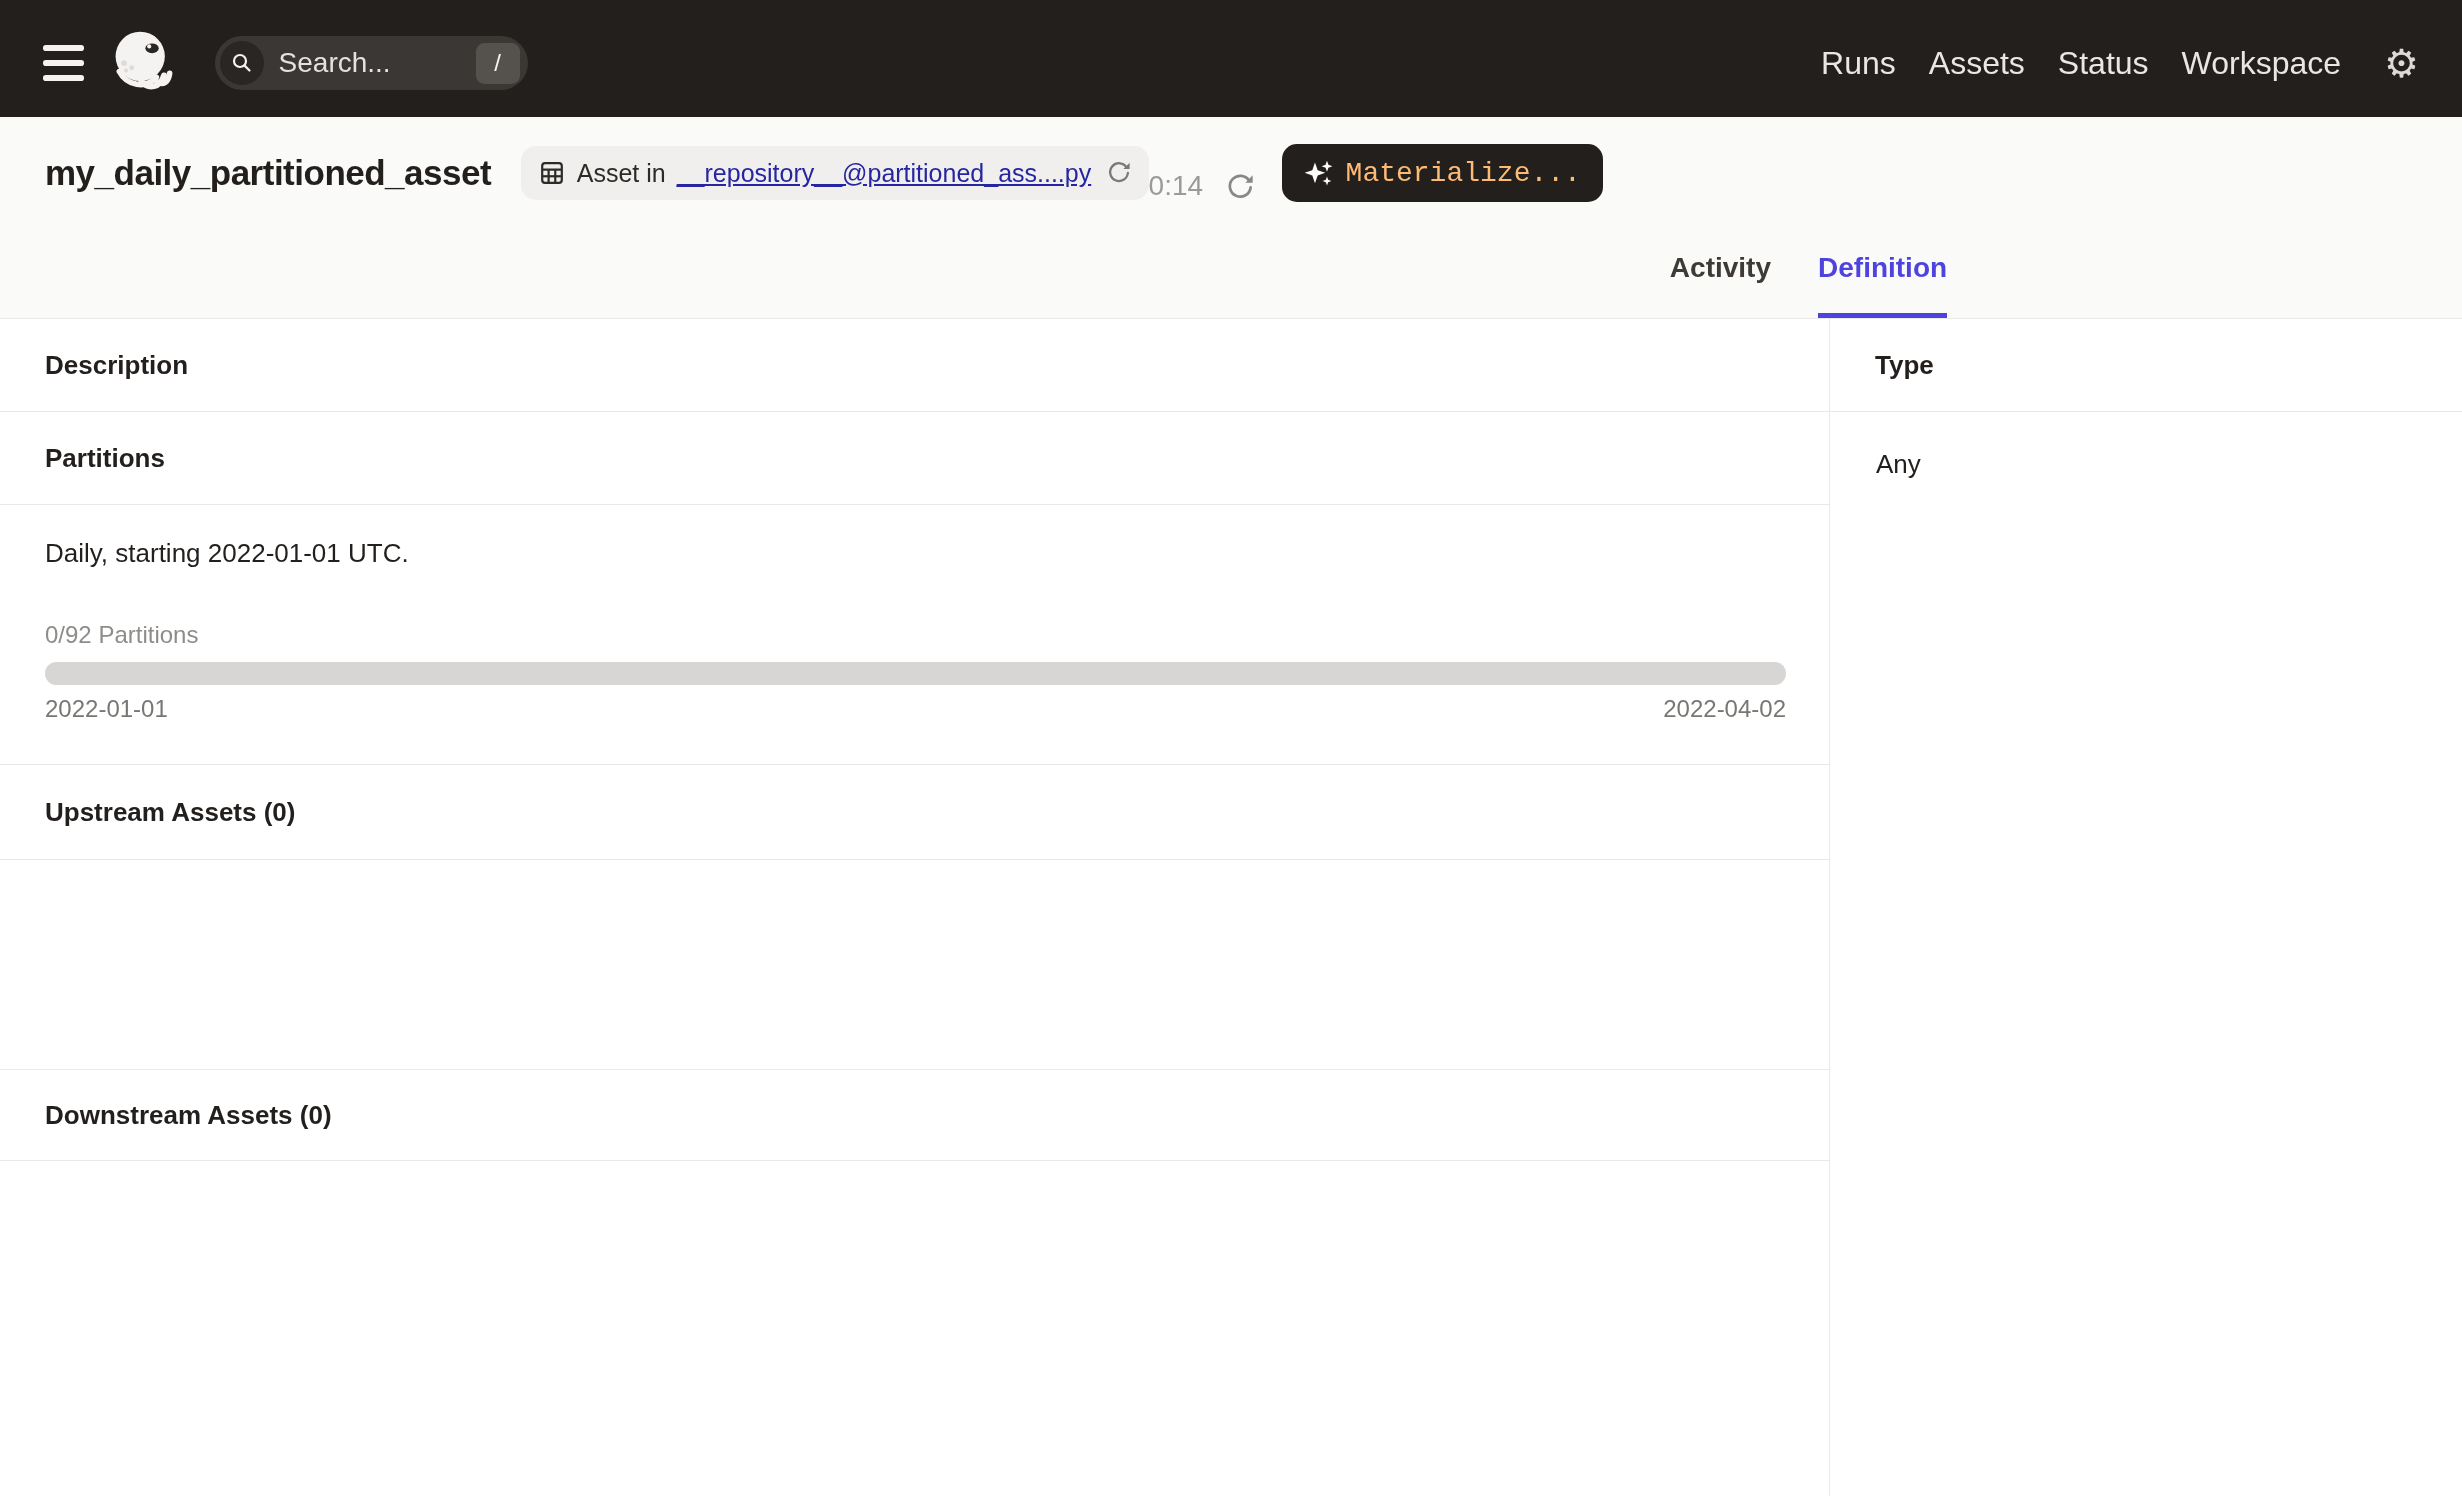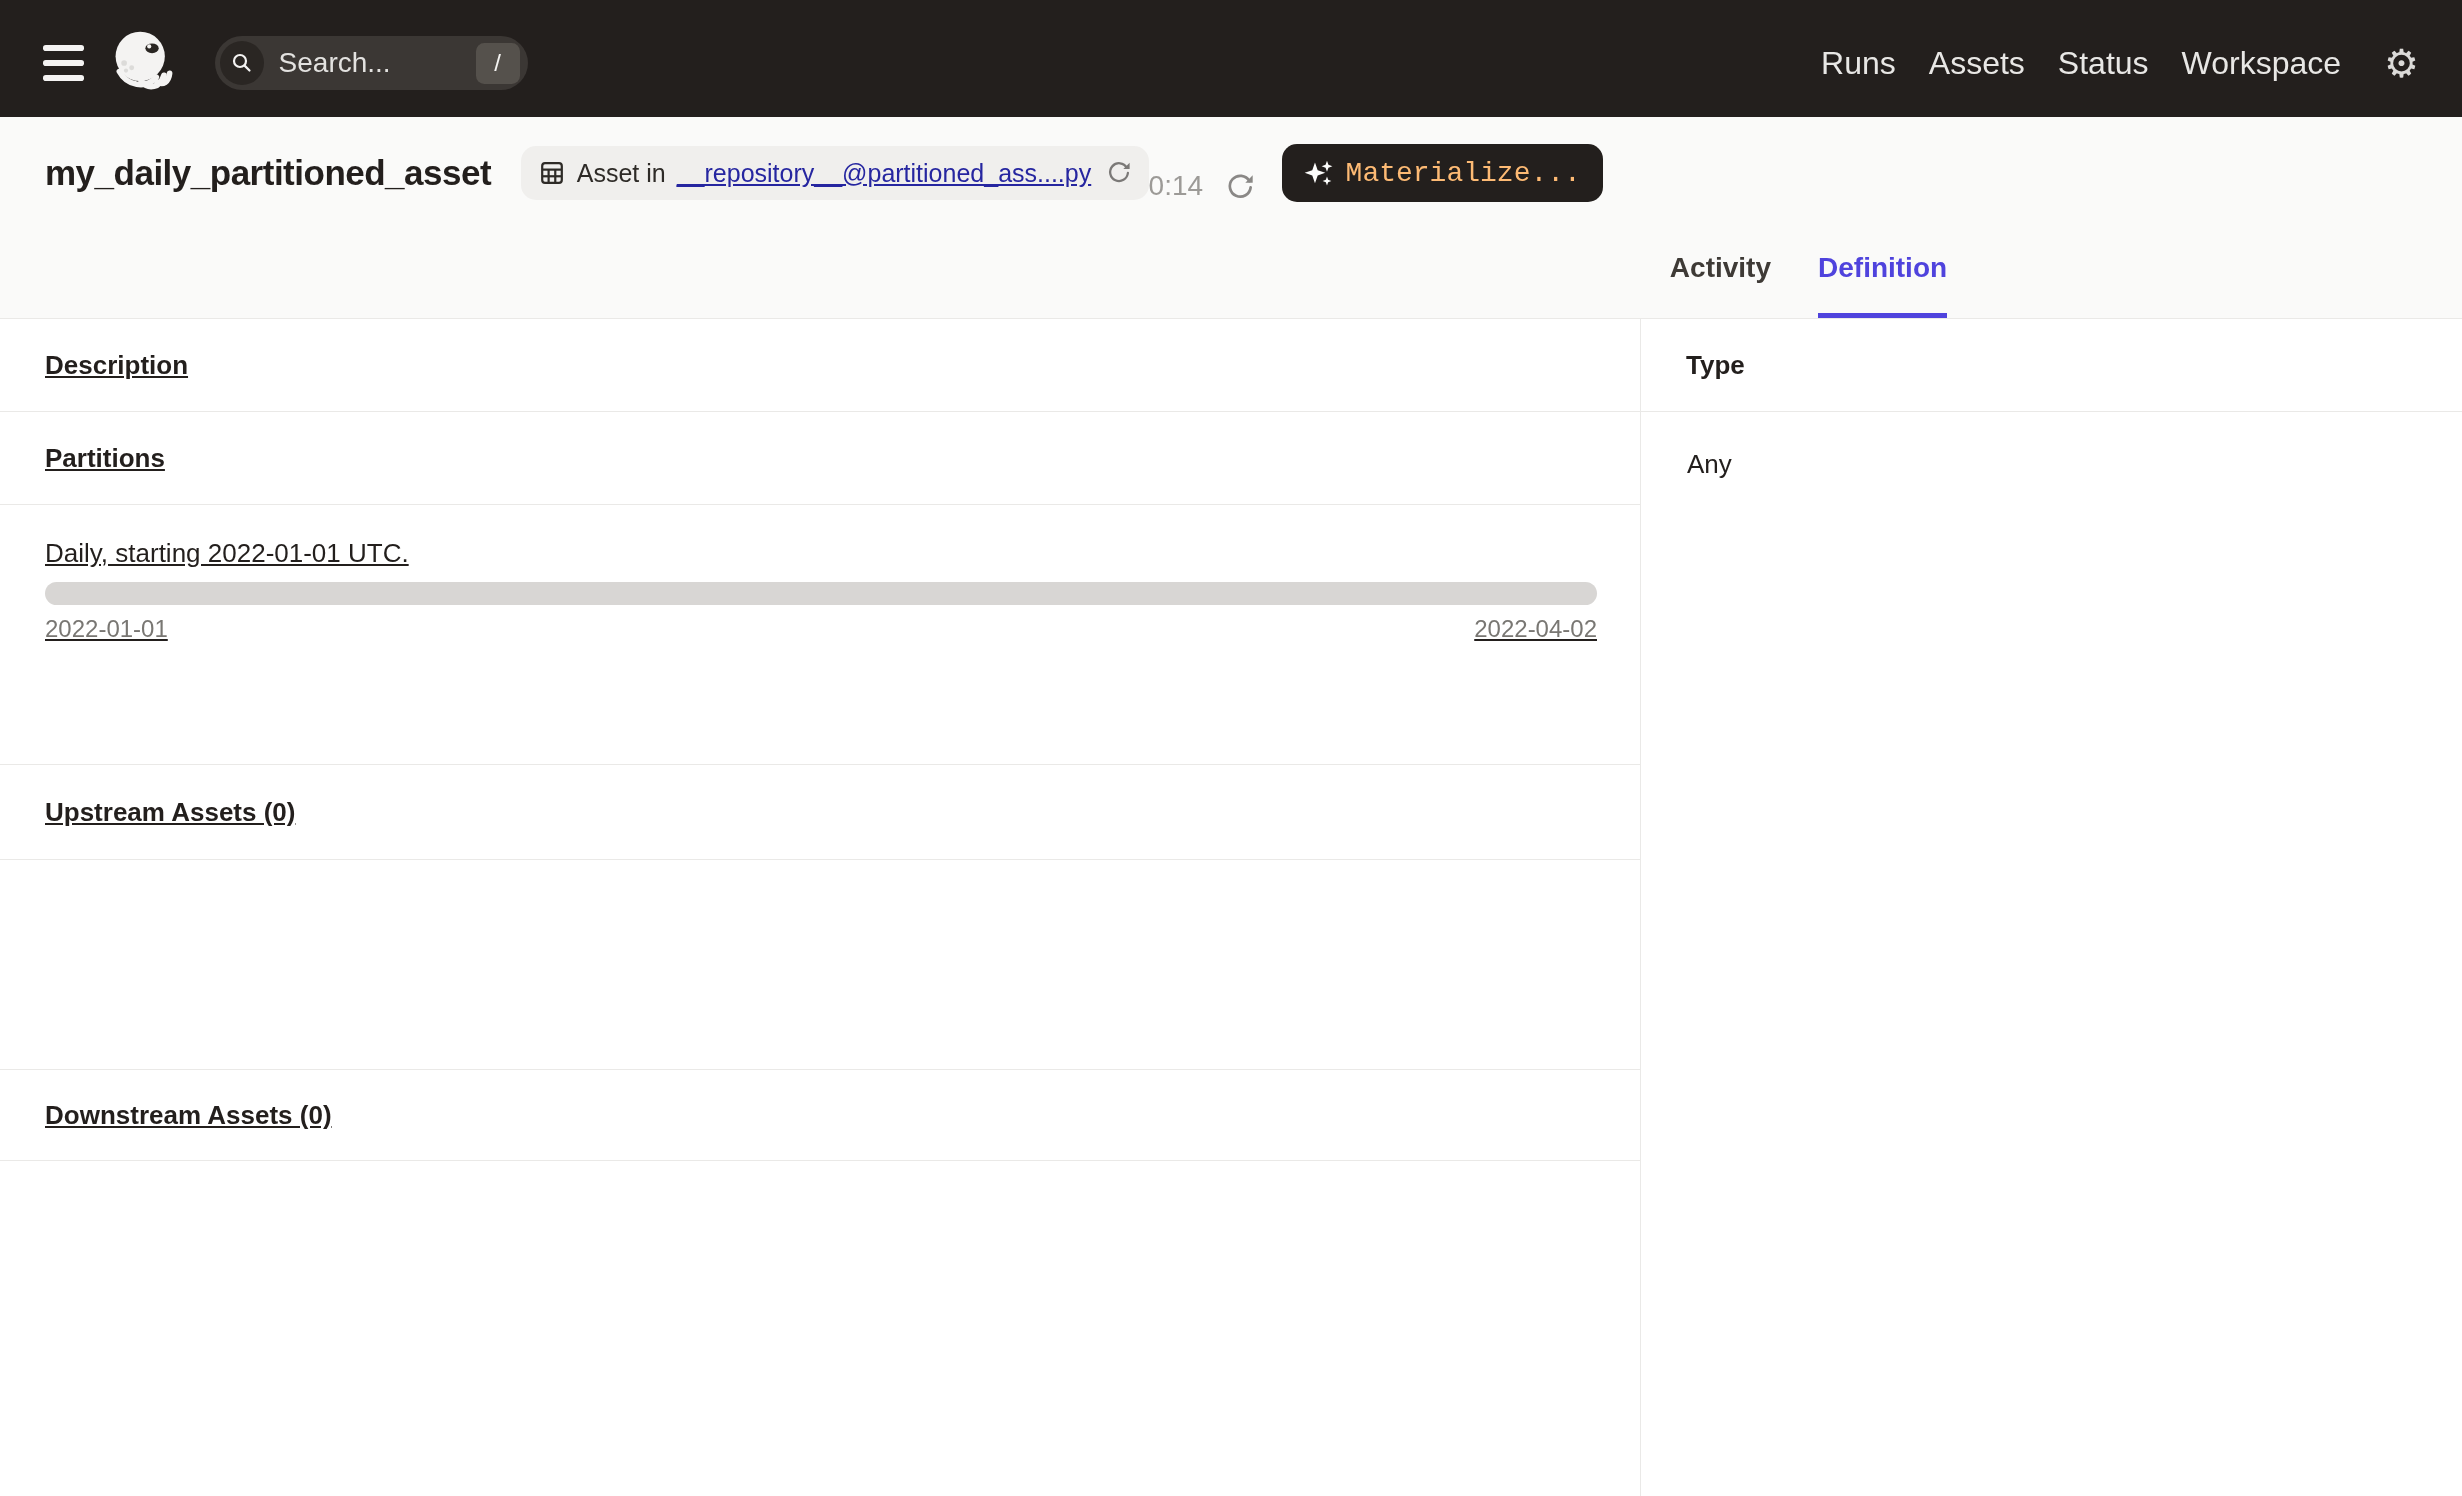--- a/index.html
+++ b/index.html
@@ -54,21 +54,21 @@
   .materialize-btn{
     margin-left:26px;height:58px;border-radius:15px;background:#231F1D;border:none;cursor:pointer;
     display:flex;align-items:center;gap:11px;padding:0 22px;color:#fdba74;font-size:28px;font-weight:500;
     font-family:Liberation Mono, monospace;
   }
   .tabs{display:flex;gap:47px;margin-top:auto;padding-left:44px;}
   .tab{font-size:28px;font-weight:600;color:#3E3A36;padding-bottom:29px;border-bottom:5.6px solid transparent;cursor:pointer;}
   .tab.active{color:#4F43DD;border-bottom-color:#4F43DD;}
   
   .content{position:absolute;top:319px;left:0;width:2462px;height:1178px;display:flex;}
-  .left-col{width:1641px;box-sizing:border-box;border-right:1.9px solid #EAE9E7;display:flex;flex-direction:column;text-decoration:underline;}
+  .left-col{width:1830px;box-sizing:border-box;border-right:1.9px solid #EAE9E7;display:flex;flex-direction:column;}
   .right-col{flex:1;display:flex;flex-direction:column;}
   .section-heading{
     box-sizing:border-box;display:flex;align-items:center;padding-left:45px;
     font-size:26px;font-weight:700;color:#231F1D;border-bottom:1.9px solid #EAE9E7;flex:0 0 auto;
   }
   .h100{height:93px;} .h101{height:93px;} .h103{height:95px;} .h98{height:91px;}
   .section-body{box-sizing:border-box;border-bottom:1.9px solid #EAE9E7;flex:0 0 auto;}
   .desc-body{height:225px;padding:37px 45px 0;}
   .part-body{height:260px;padding:33px 43px 0 45px;}
   .empty-up{height:210px;}
@@ -176,20 +176,21 @@
   </div>
 
   <div class="content">
 
     <div class="left-col">
       <div class="section-heading h100">Description</div>
 
       <div class="section-heading h101">Partitions</div>
       <div class="section-body part-body">
         <div class="body-text">Daily, starting 2022-01-01 UTC.</div>
+        <div class="progress-label">0/92 Partitions</div>
         <div class="progress-track">
           <div class="progress-fill" style="width: 0%;"></div>
         </div>
         <div class="progress-dates">
           <span>2022-01-01</span>
           <span>2022-04-02</span>
         </div>
       </div>
 
       <div class="section-heading h103">Upstream Assets (0)</div>

